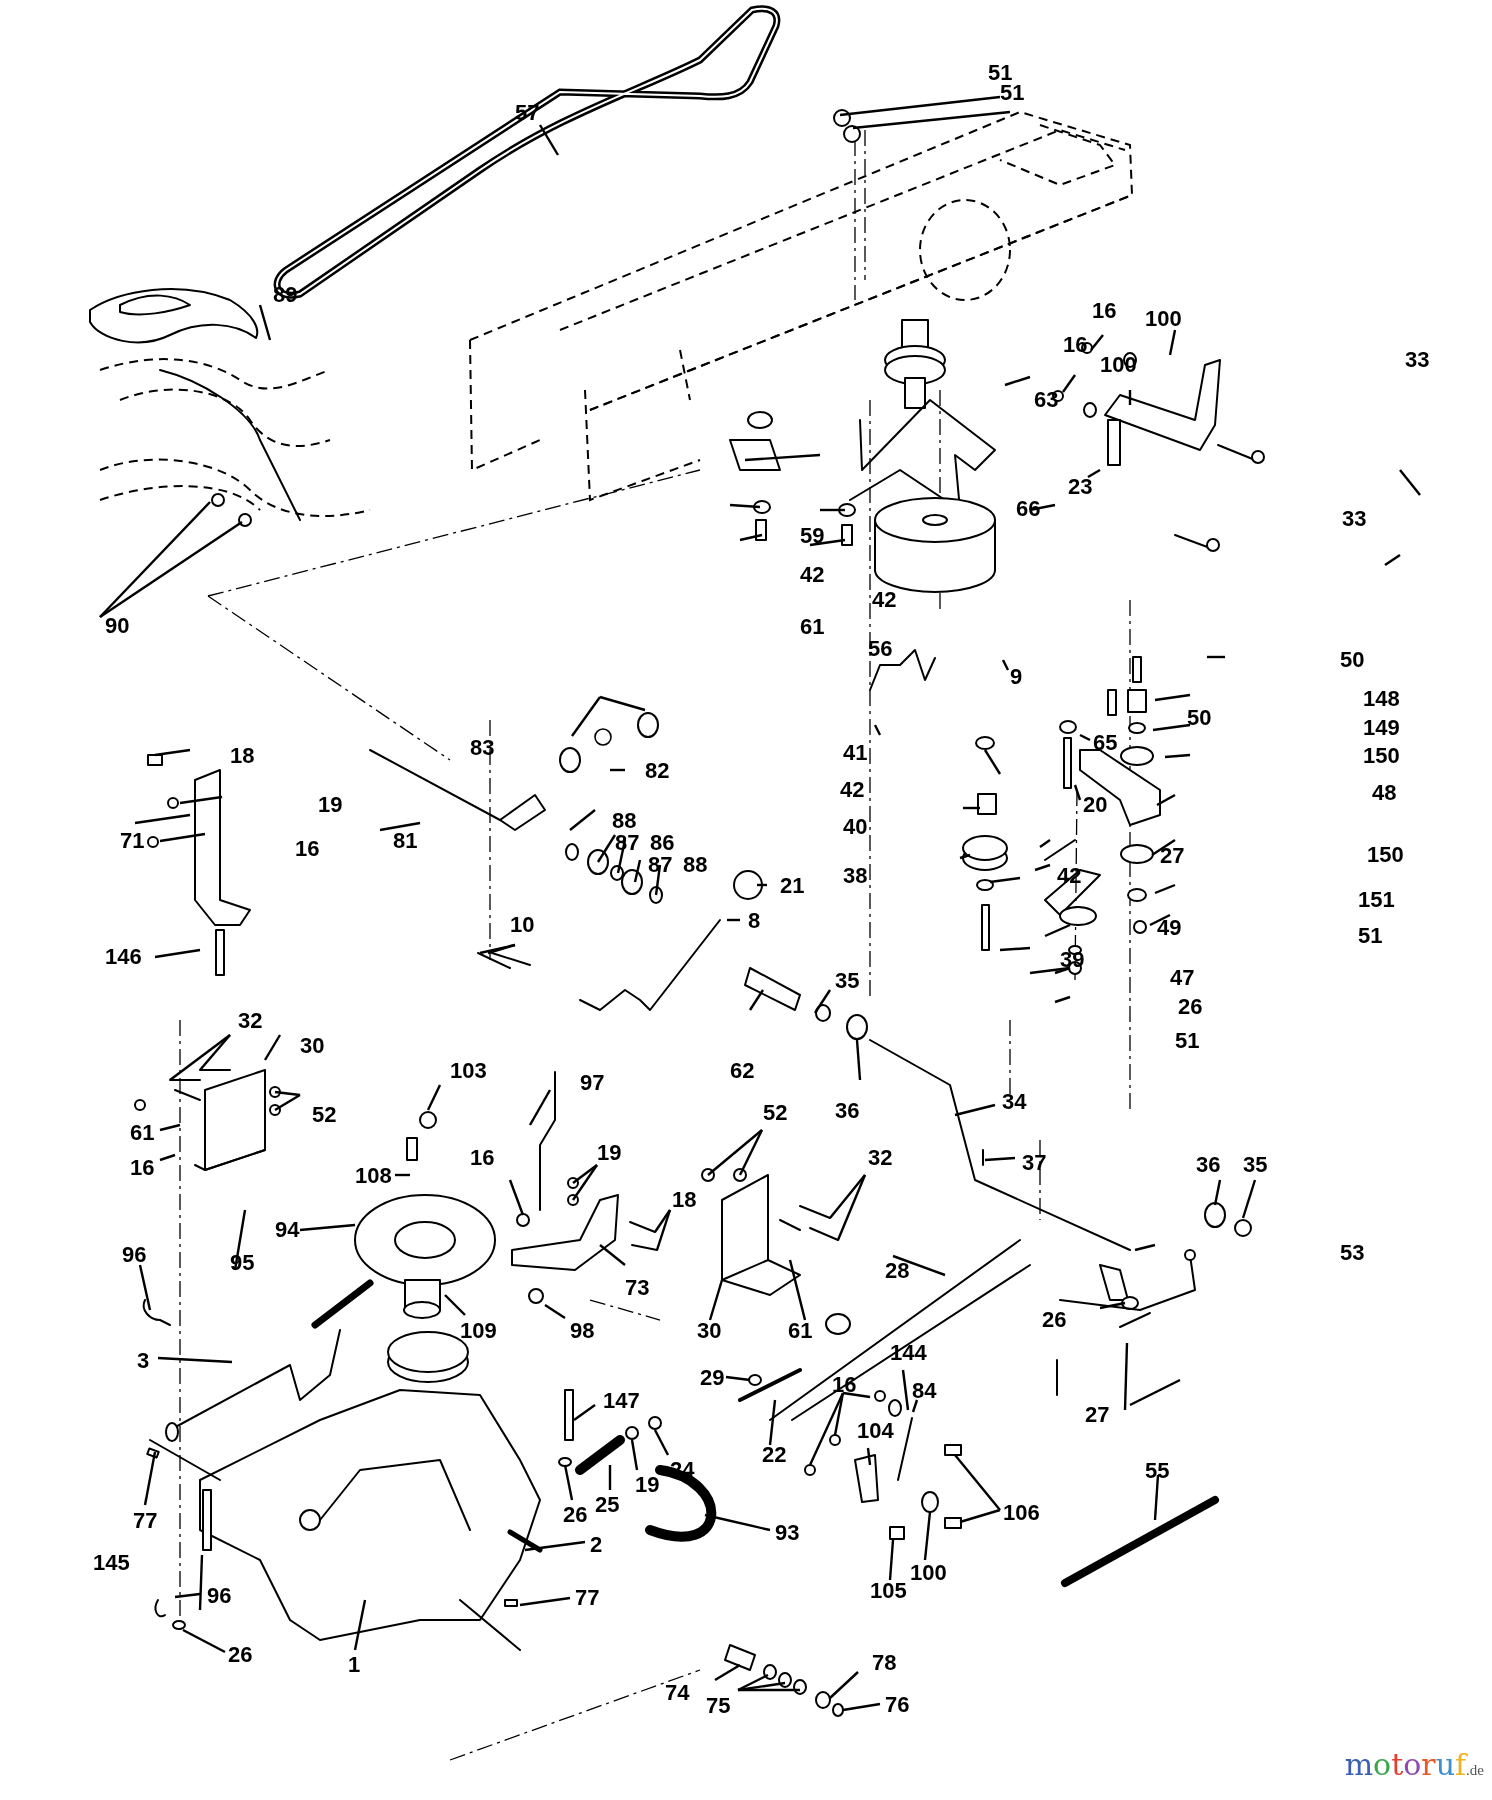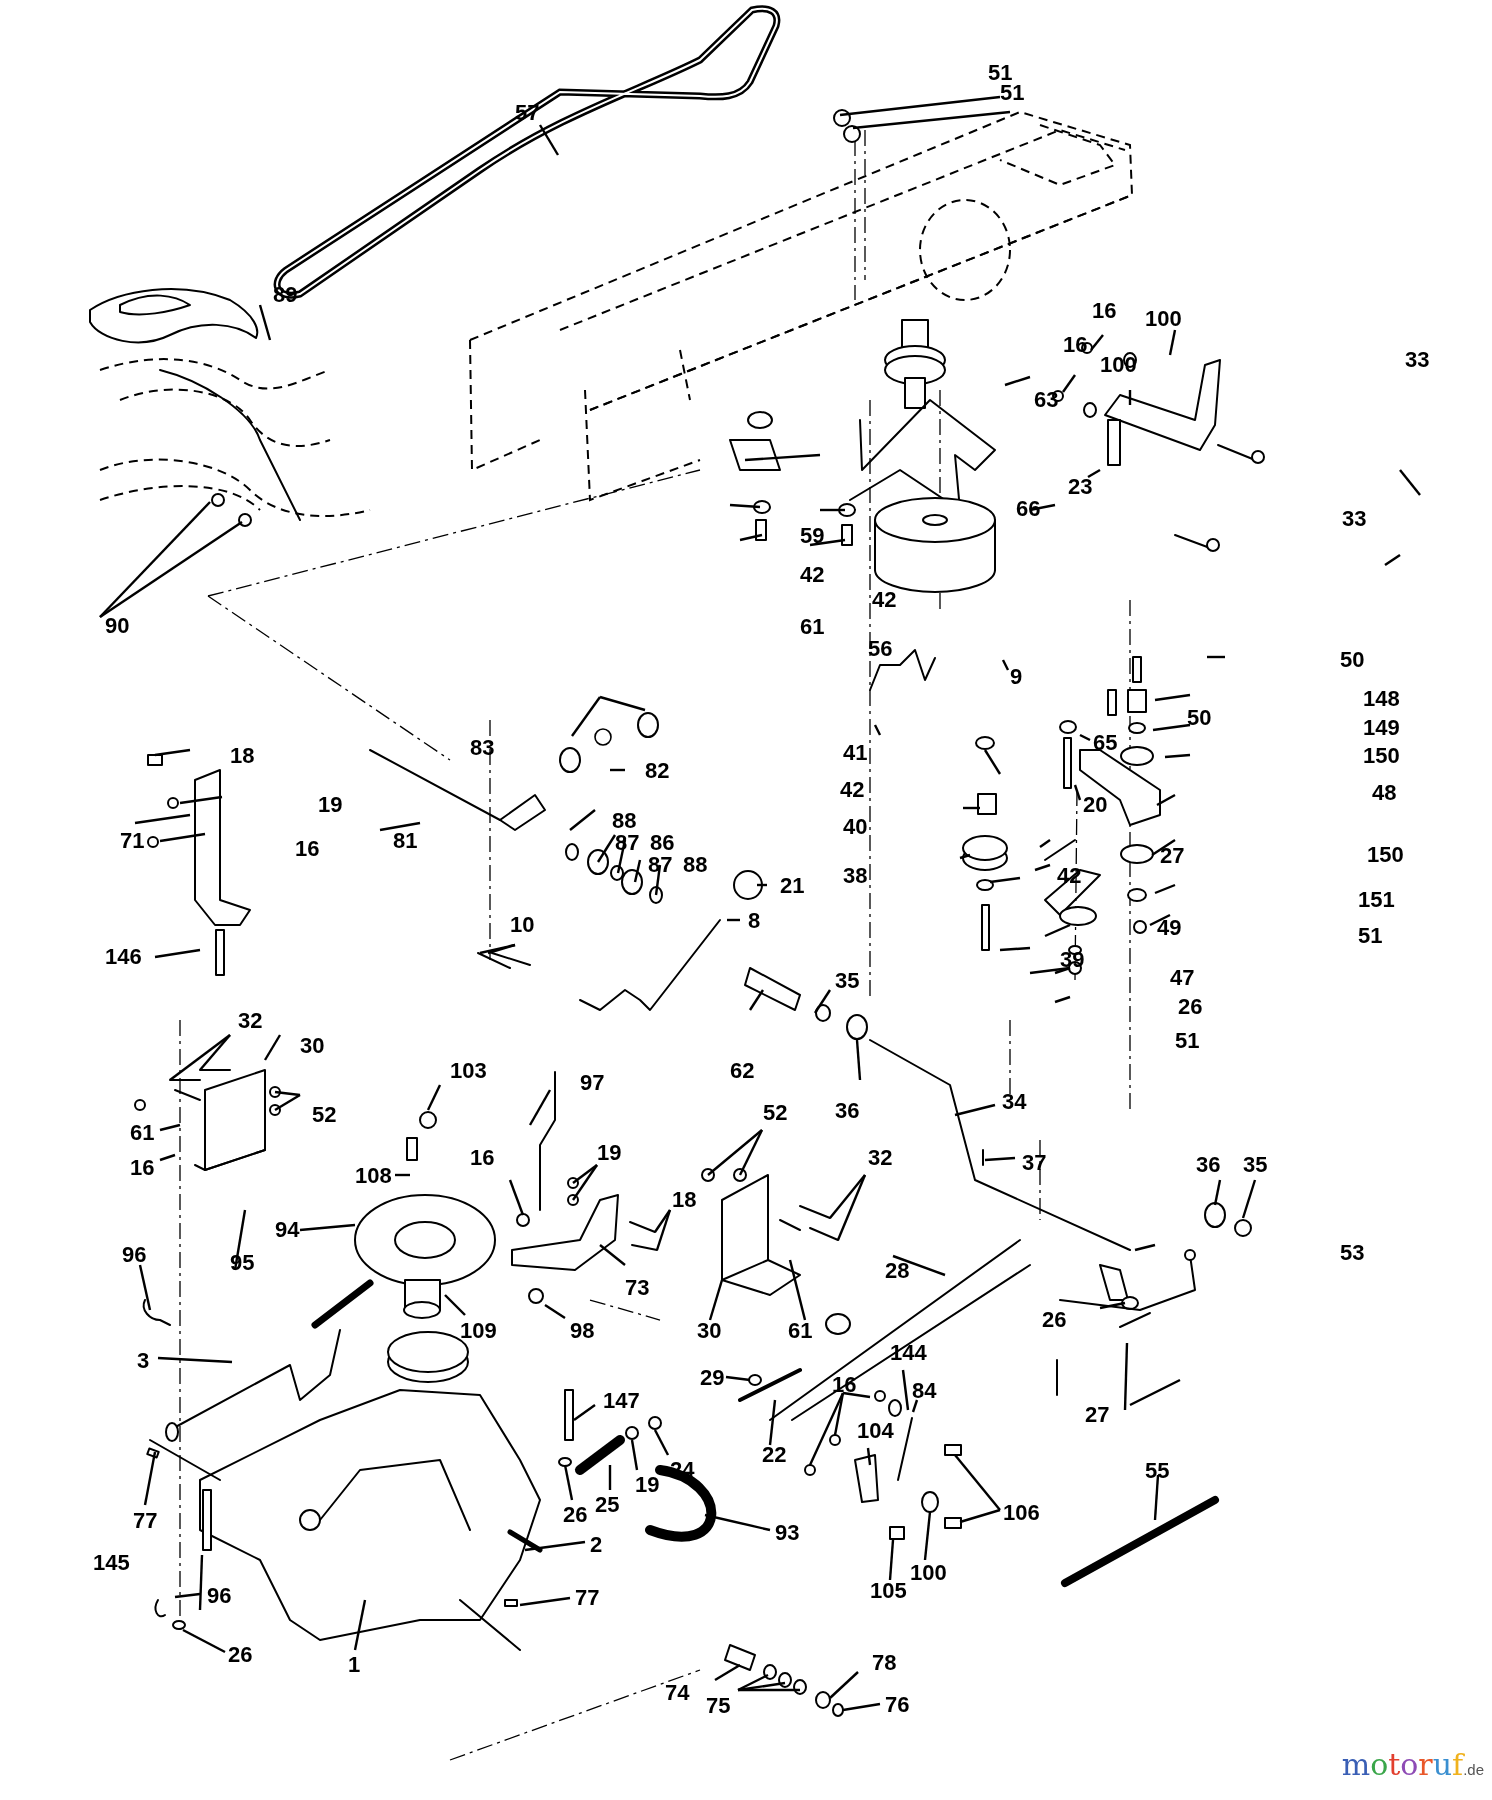--- a/index.html
+++ b/index.html
@@ -9,21 +9,21 @@
   .partfill{fill:#fff;stroke:#000;stroke-width:2;stroke-linejoin:round;}
   .dash{fill:none;stroke:#000;stroke-width:2;stroke-dasharray:9 6;}
   .centerline{fill:none;stroke:#000;stroke-width:1.3;stroke-dasharray:16 5 3 5;}
   .leader{stroke:#000;stroke-width:2.4;fill:none;}
   .callout{font-family:"Liberation Sans",sans-serif;font-weight:bold;font-size:22px;fill:#000;}
   .belt{fill:none;stroke:#000;stroke-width:7;}
   .beltinner{fill:none;stroke:#fff;stroke-width:2;}
   .spring{fill:none;stroke:#000;stroke-width:1.6;}
   #watermark{position:absolute;right:8px;bottom:18px;font-family:"DejaVu Serif",serif;font-size:30px;letter-spacing:0px;}
   #watermark span{display:inline-block;}
-  #watermark .tld{font-size:15px;color:#555;font-family:Liberation Sans, sans-serif;}
+  #watermark .tld{font-size:15px;color:#555;font-family:Liberation Serif, serif;}
 </style>
 </head>
 <body>
 
 <svg id="diagram" viewBox="0 0 1492 1800" xmlns="http://www.w3.org/2000/svg">
 
   <g>
     <path class="belt" d="M 752 10 C 770 6, 780 12, 776 26 L 750 82 C 740 98, 720 98, 700 96 L 560 92 L 286 270 C 270 282, 276 300, 300 294 L 480 170 C 560 115, 640 90, 700 60 Z"></path>
     <path class="beltinner" d="M 752 10 C 770 6, 780 12, 776 26 L 750 82 C 740 98, 720 98, 700 96 L 560 92 L 286 270 C 270 282, 276 300, 300 294 L 480 170 C 560 115, 640 90, 700 60 Z"></path>
   </g>

